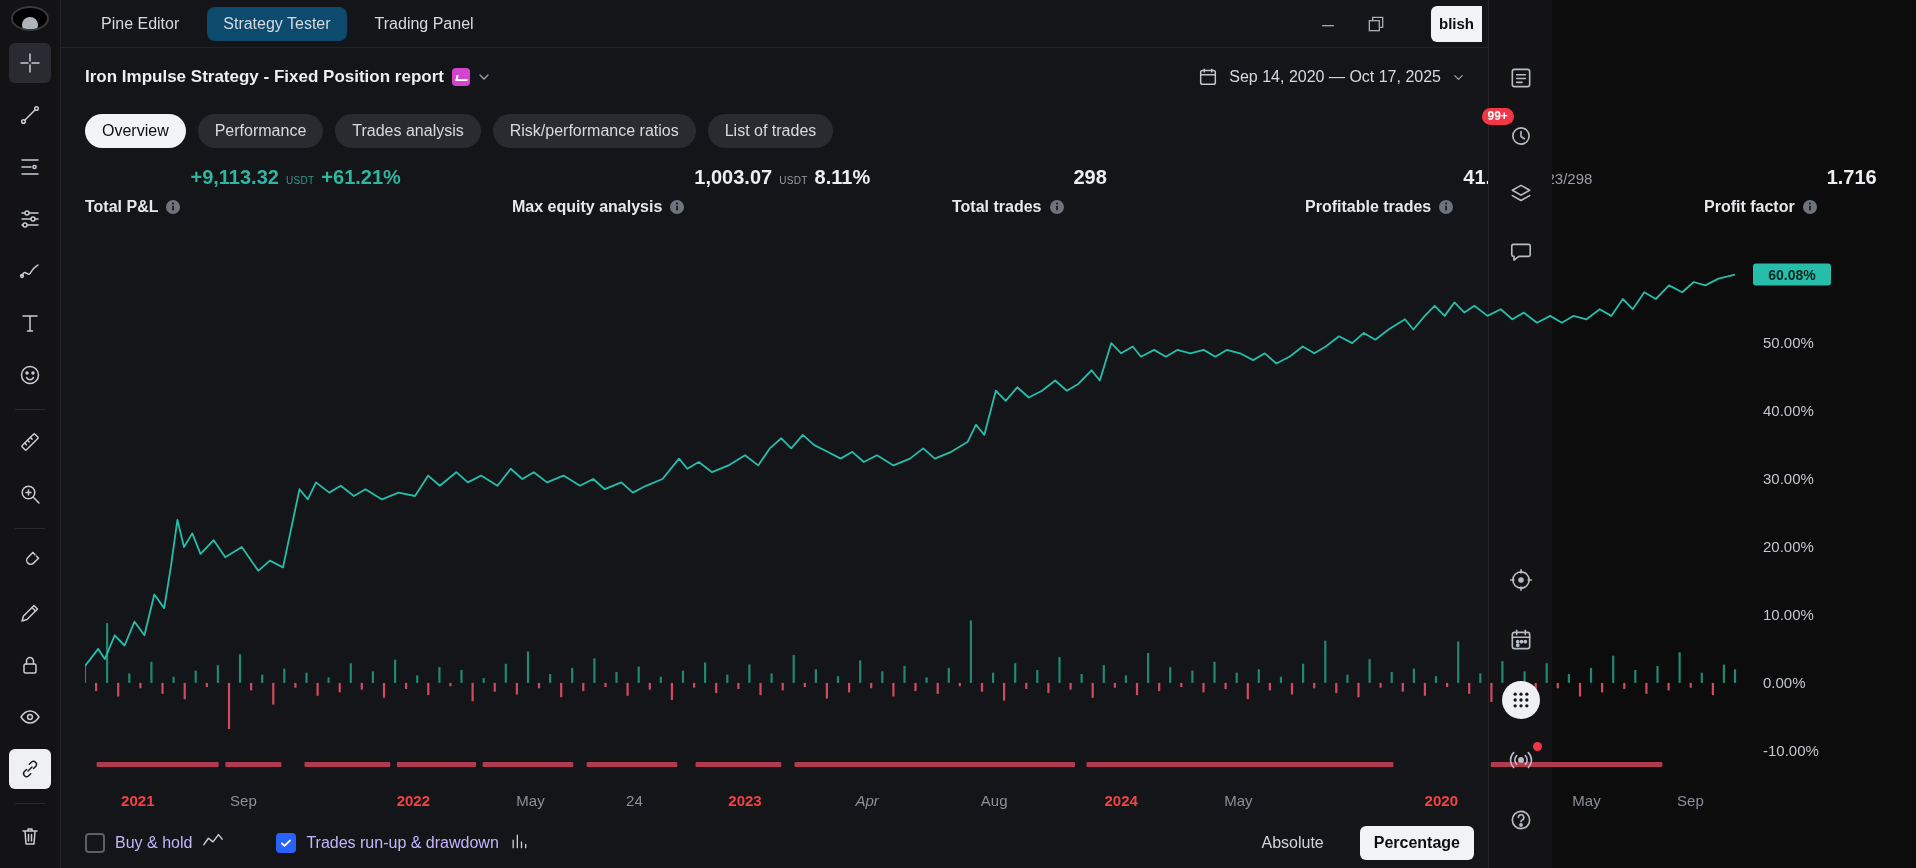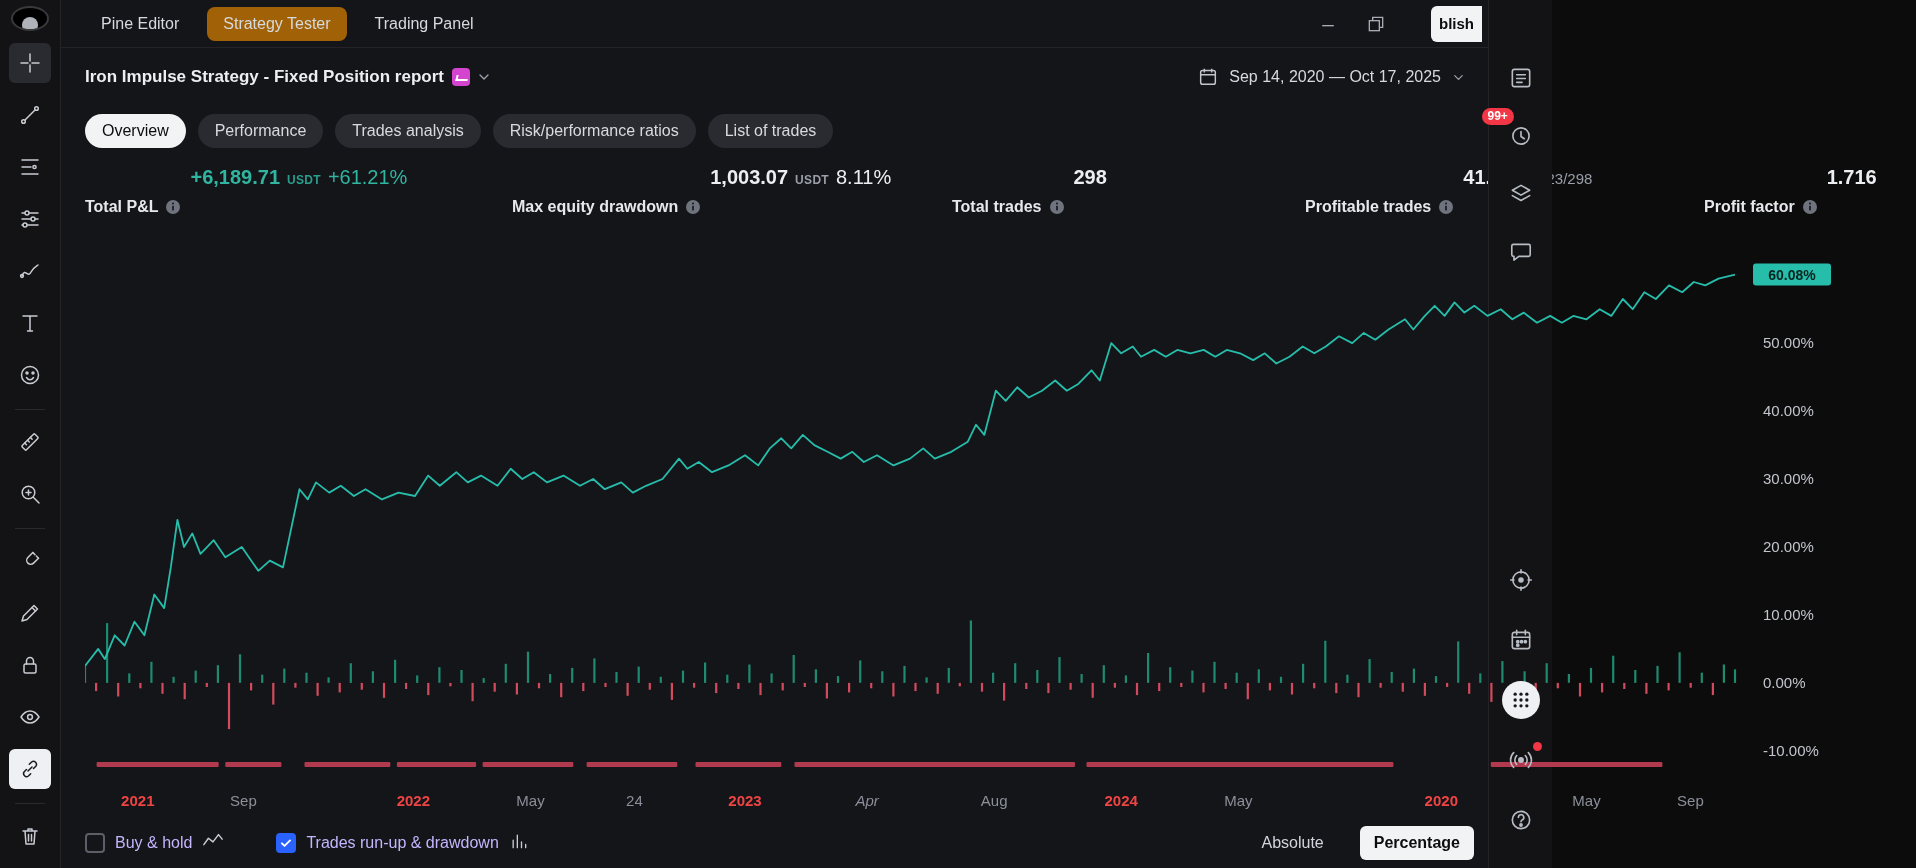--- a/index.html
+++ b/index.html
@@ -25,21 +25,21 @@
   .rt-bottom .rtool-btn { margin-bottom:16px; }
   .notif-badge { position:absolute; top:-6px; left:-16px; background:#f23645; color:#fff; font-size:12px; font-weight:bold; border-radius:10px; padding:2px 6px; line-height:1.1; }
   .grid-circle { width:38px; height:38px; border-radius:50%; background:#eef0f3; display:flex; align-items:center; justify-content:center; }
   .red-dot { position:absolute; right:2px; top:4px; width:9px; height:9px; border-radius:50%; background:#f23645; }
 
   
   .main { flex:1; background:#141519; display:flex; flex-direction:column; min-width:0; }
 
   .topbar { height:48px; border-bottom:1px solid #242428; display:flex; align-items:center; padding:0 6px 0 24px; flex:0 0 48px; }
   .top-tab { font-size:16px; color:#d6d9de; padding:8px 16px; margin-right:12px; border-radius:8px; cursor:pointer; white-space:nowrap; }
-  .top-tab.active { background:#a16207; }
+  .top-tab.active { background:#0c4a6e; }
   .win-controls { margin-left:auto; display:flex; align-items:center; gap:22px; margin-right:42px; }
   .win-btn { width:26px; height:26px; display:flex; align-items:center; justify-content:center; cursor:pointer; }
   .win-btn svg { stroke:#a8abb3; fill:none; stroke-width:1.6; }
   .publish-frag { background:#f2f3f5; color:#0c0d10; font-size:15px; font-weight:bold; height:36px; display:flex; align-items:center; padding:0 8px; border-radius:6px 0 0 6px; cursor:pointer; }
 
   .report-header { height:58px; display:flex; align-items:center; padding:0 14px 0 24px; flex:0 0 58px; }
   .report-title { font-size:17px; font-weight:bold; color:#eceef2; white-space:nowrap; }
   .report-type-ico { width:18px; height:18px; border-radius:4px; background:#d444ce; margin-left:8px; position:relative; }
   .report-type-ico:after { content:""; position:absolute; left:4px; top:7px; width:10px; height:4px; border-left:2px solid #fff; border-bottom:2px solid #fff; transform:skewX(-12deg); }
   .chev { margin-left:6px; display:flex; cursor:pointer; }
@@ -52,22 +52,22 @@
   .pill { background:#2a2b31; color:#d8dade; font-size:16px; padding:8px 17px; border-radius:18px; cursor:pointer; white-space:nowrap; }
   .pill.active { background:#f2f3f5; color:#0c0d10; }
 
   .stats-row { height:92px; display:grid; grid-template-columns:427px 440px 353px 399px auto; padding:10px 14px 0 24px; flex:0 0 92px; }
   .stat { display:flex; flex-direction:row; gap:9px; }
   .stat-label-row { display:flex; align-items:center; gap:7px; }
   .stat-label { font-size:16px; font-weight:bold; color:#e6e8ec; white-space:nowrap; }
   .info-icon { display:flex; cursor:pointer; }
   .stat-value-row { display:flex; align-items:baseline; gap:7px; }
   .stat-value { font-size:20px; font-weight:bold; color:#eceef2; }
-  .stat-unit { font-size:12px; color:#9a9ea8; font-weight:bold; letter-spacing:.3px; }
-  .stat-secondary { font-size:20px; font-weight:normal; color:#eceef2; }
+  .stat-unit { font-size:10px; color:#9a9ea8; font-weight:normal; letter-spacing:.3px; }
+  .stat-secondary { font-size:20px; font-weight:bold; color:#eceef2; }
   .tone-positive .stat-value, .tone-positive .stat-secondary { color:#2fb5a0; }
   .tone-positive .stat-unit { color:#2fb5a0; opacity:.85; }
   .secondary-muted .stat-secondary { font-size:15px; font-weight:normal; color:#9a9ea8; }
 
   .chart-wrap { flex:0 0 540px; height:540px; position:relative; padding-left:24px; cursor:crosshair; }
   #equity-svg { display:block; }
   #equity-svg text.ytick { fill:#c2c5cc; font-size:15px; font-family:"Liberation Sans",sans-serif; }
   #equity-svg text.badge-text { fill:#06241f; font-size:14px; font-weight:bold; font-family:"Liberation Sans",sans-serif; }
 
   .x-axis { flex:0 0 30px; height:30px; position:relative; margin-left:24px; width:1650px; }
@@ -252,28 +252,28 @@
           <span class="stat-label">Total P&amp;L</span>
           <span class="info-icon">
               <svg width="16" height="16" viewBox="0 0 16 16">
                 <circle cx="8" cy="8" r="7" fill="#6e737e"></circle>
                 <rect x="7.2" y="6.8" width="1.6" height="4.6" fill="#141519"></rect>
                 <circle cx="8" cy="4.6" r="1" fill="#141519"></circle>
               </svg>
             </span>
         </div>
         <div class="stat-value-row">
-          <span class="stat-value">+6,189.71</span>
+          <span class="stat-value">+9,113.32</span>
           <span class="stat-unit">USDT</span>
           <span class="stat-secondary">+61.21%</span>
         </div>
       </div>
       <div class="stat">
         <div class="stat-label-row">
-          <span class="stat-label">Max equity drawdown</span>
+          <span class="stat-label">Max equity analysis</span>
           <span class="info-icon">
               <svg width="16" height="16" viewBox="0 0 16 16">
                 <circle cx="8" cy="8" r="7" fill="#6e737e"></circle>
                 <rect x="7.2" y="6.8" width="1.6" height="4.6" fill="#141519"></rect>
                 <circle cx="8" cy="4.6" r="1" fill="#141519"></circle>
               </svg>
             </span>
         </div>
         <div class="stat-value-row">
           <span class="stat-value">1,003.07</span>

